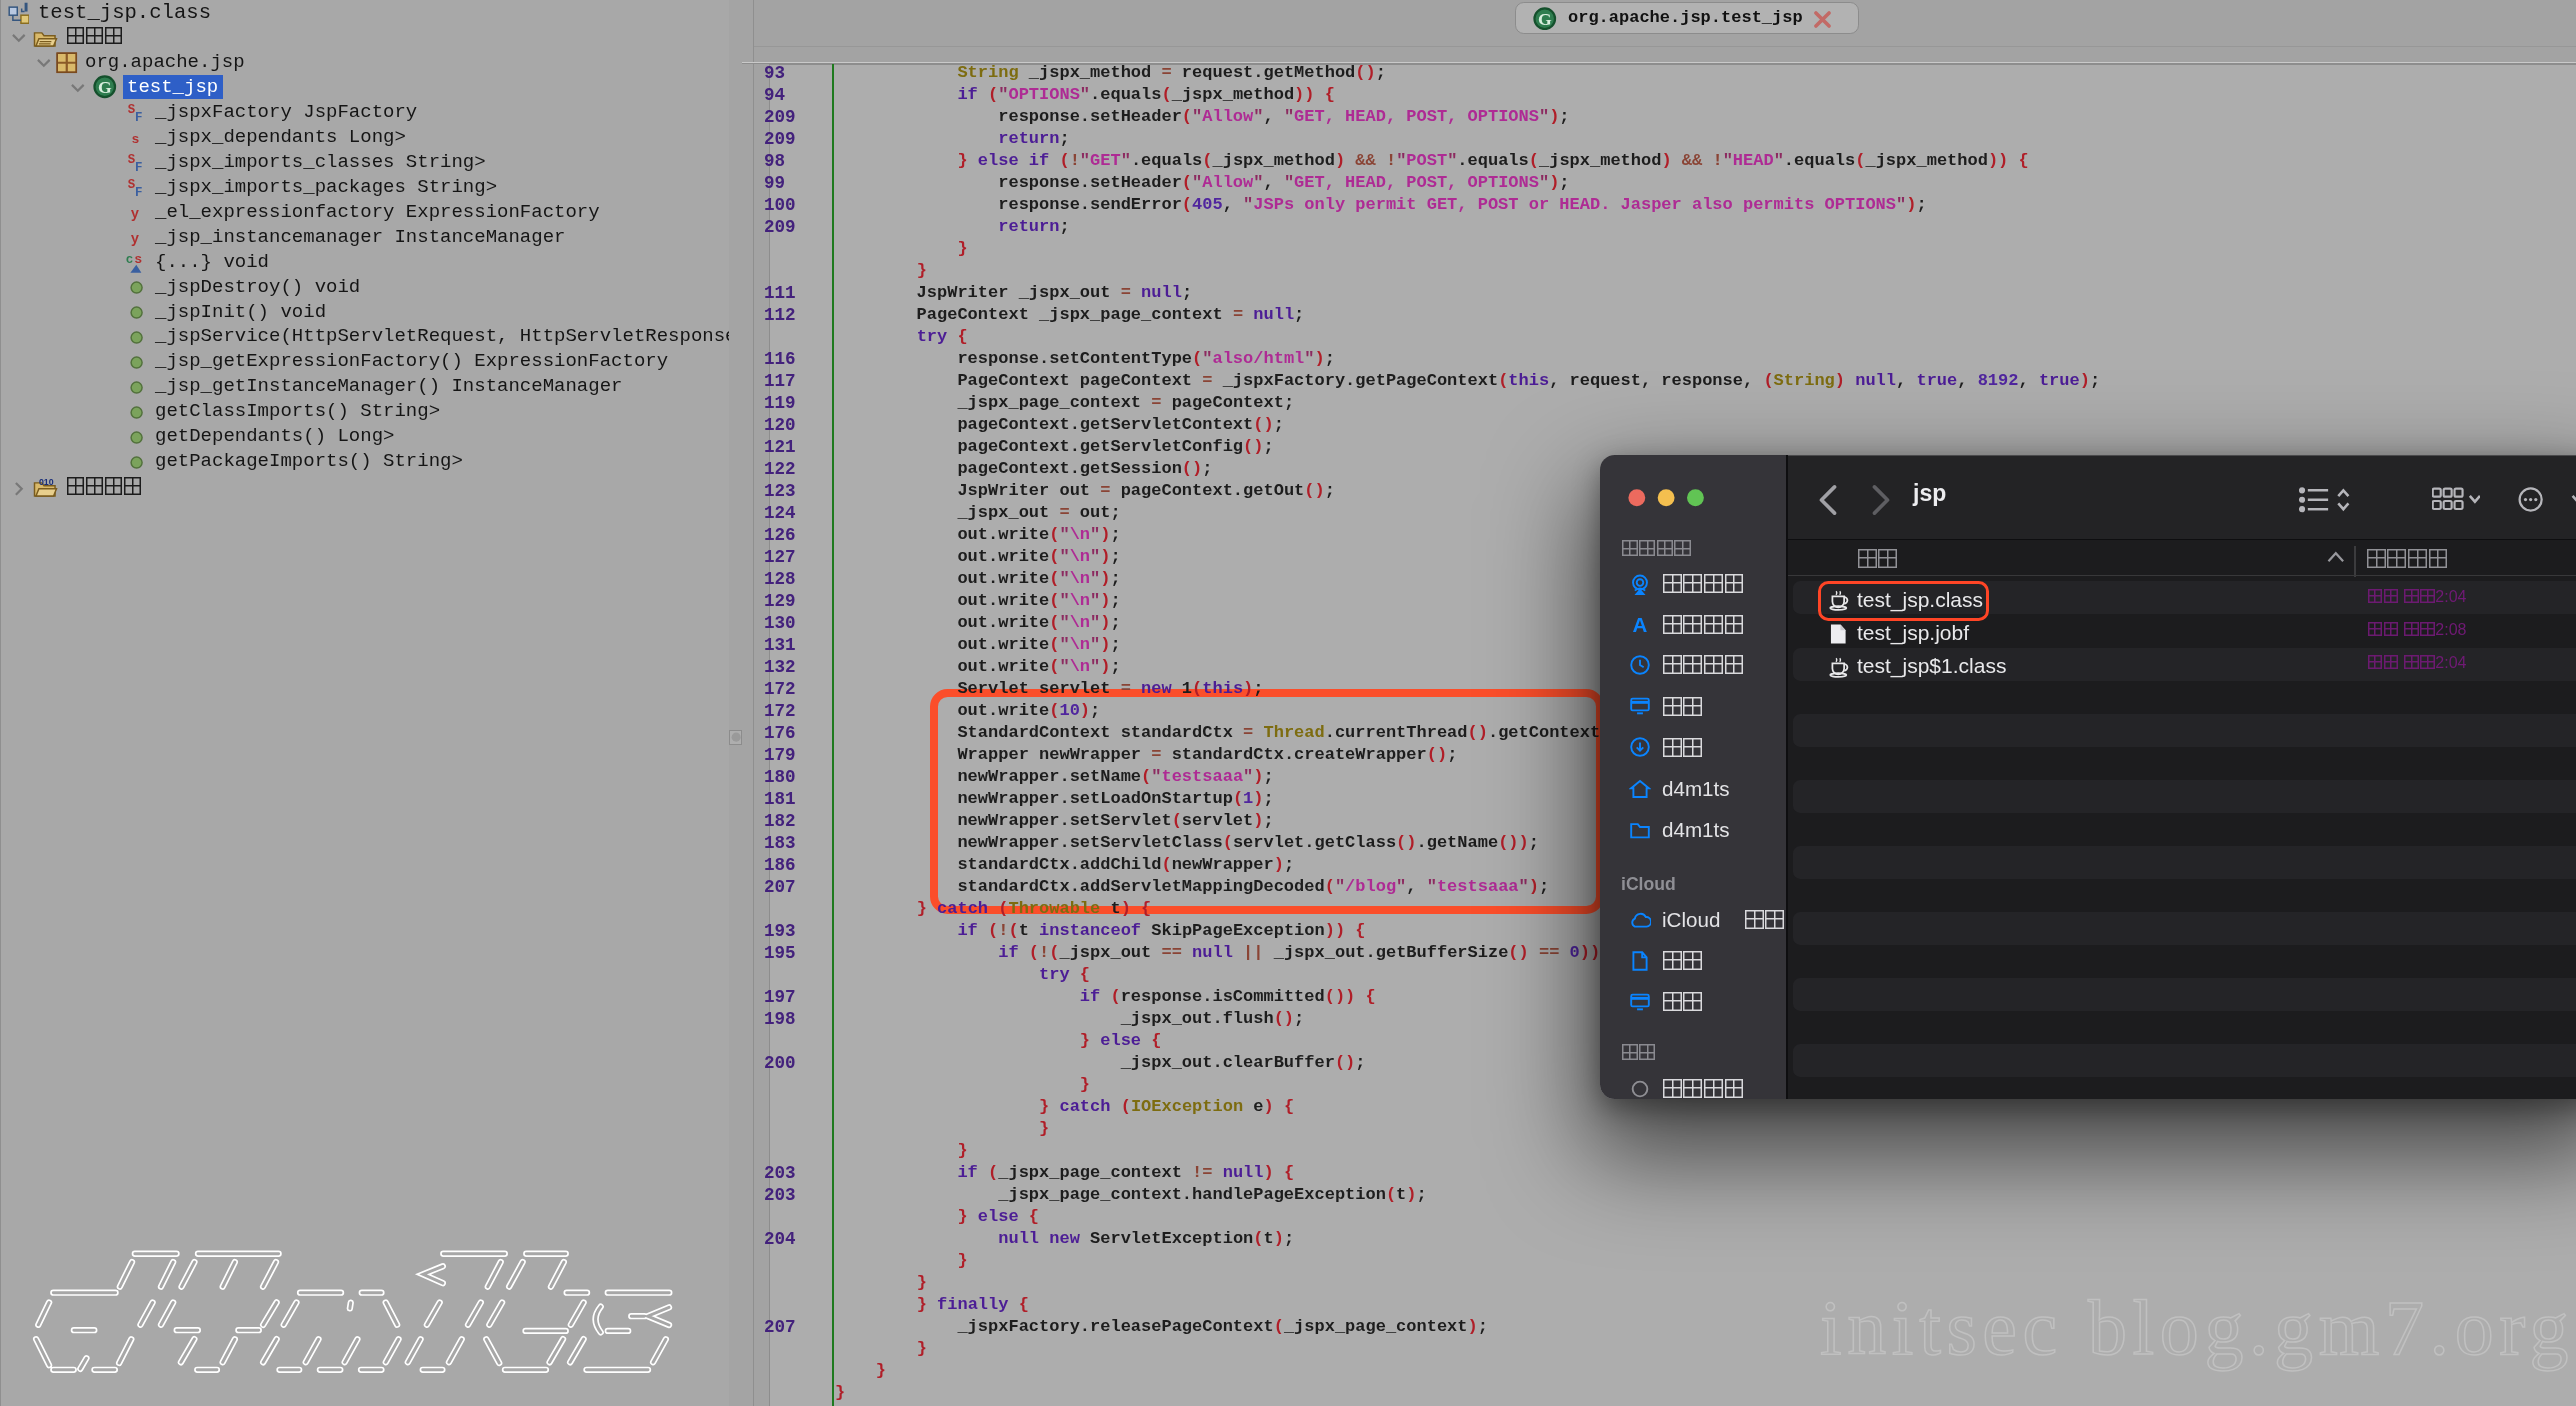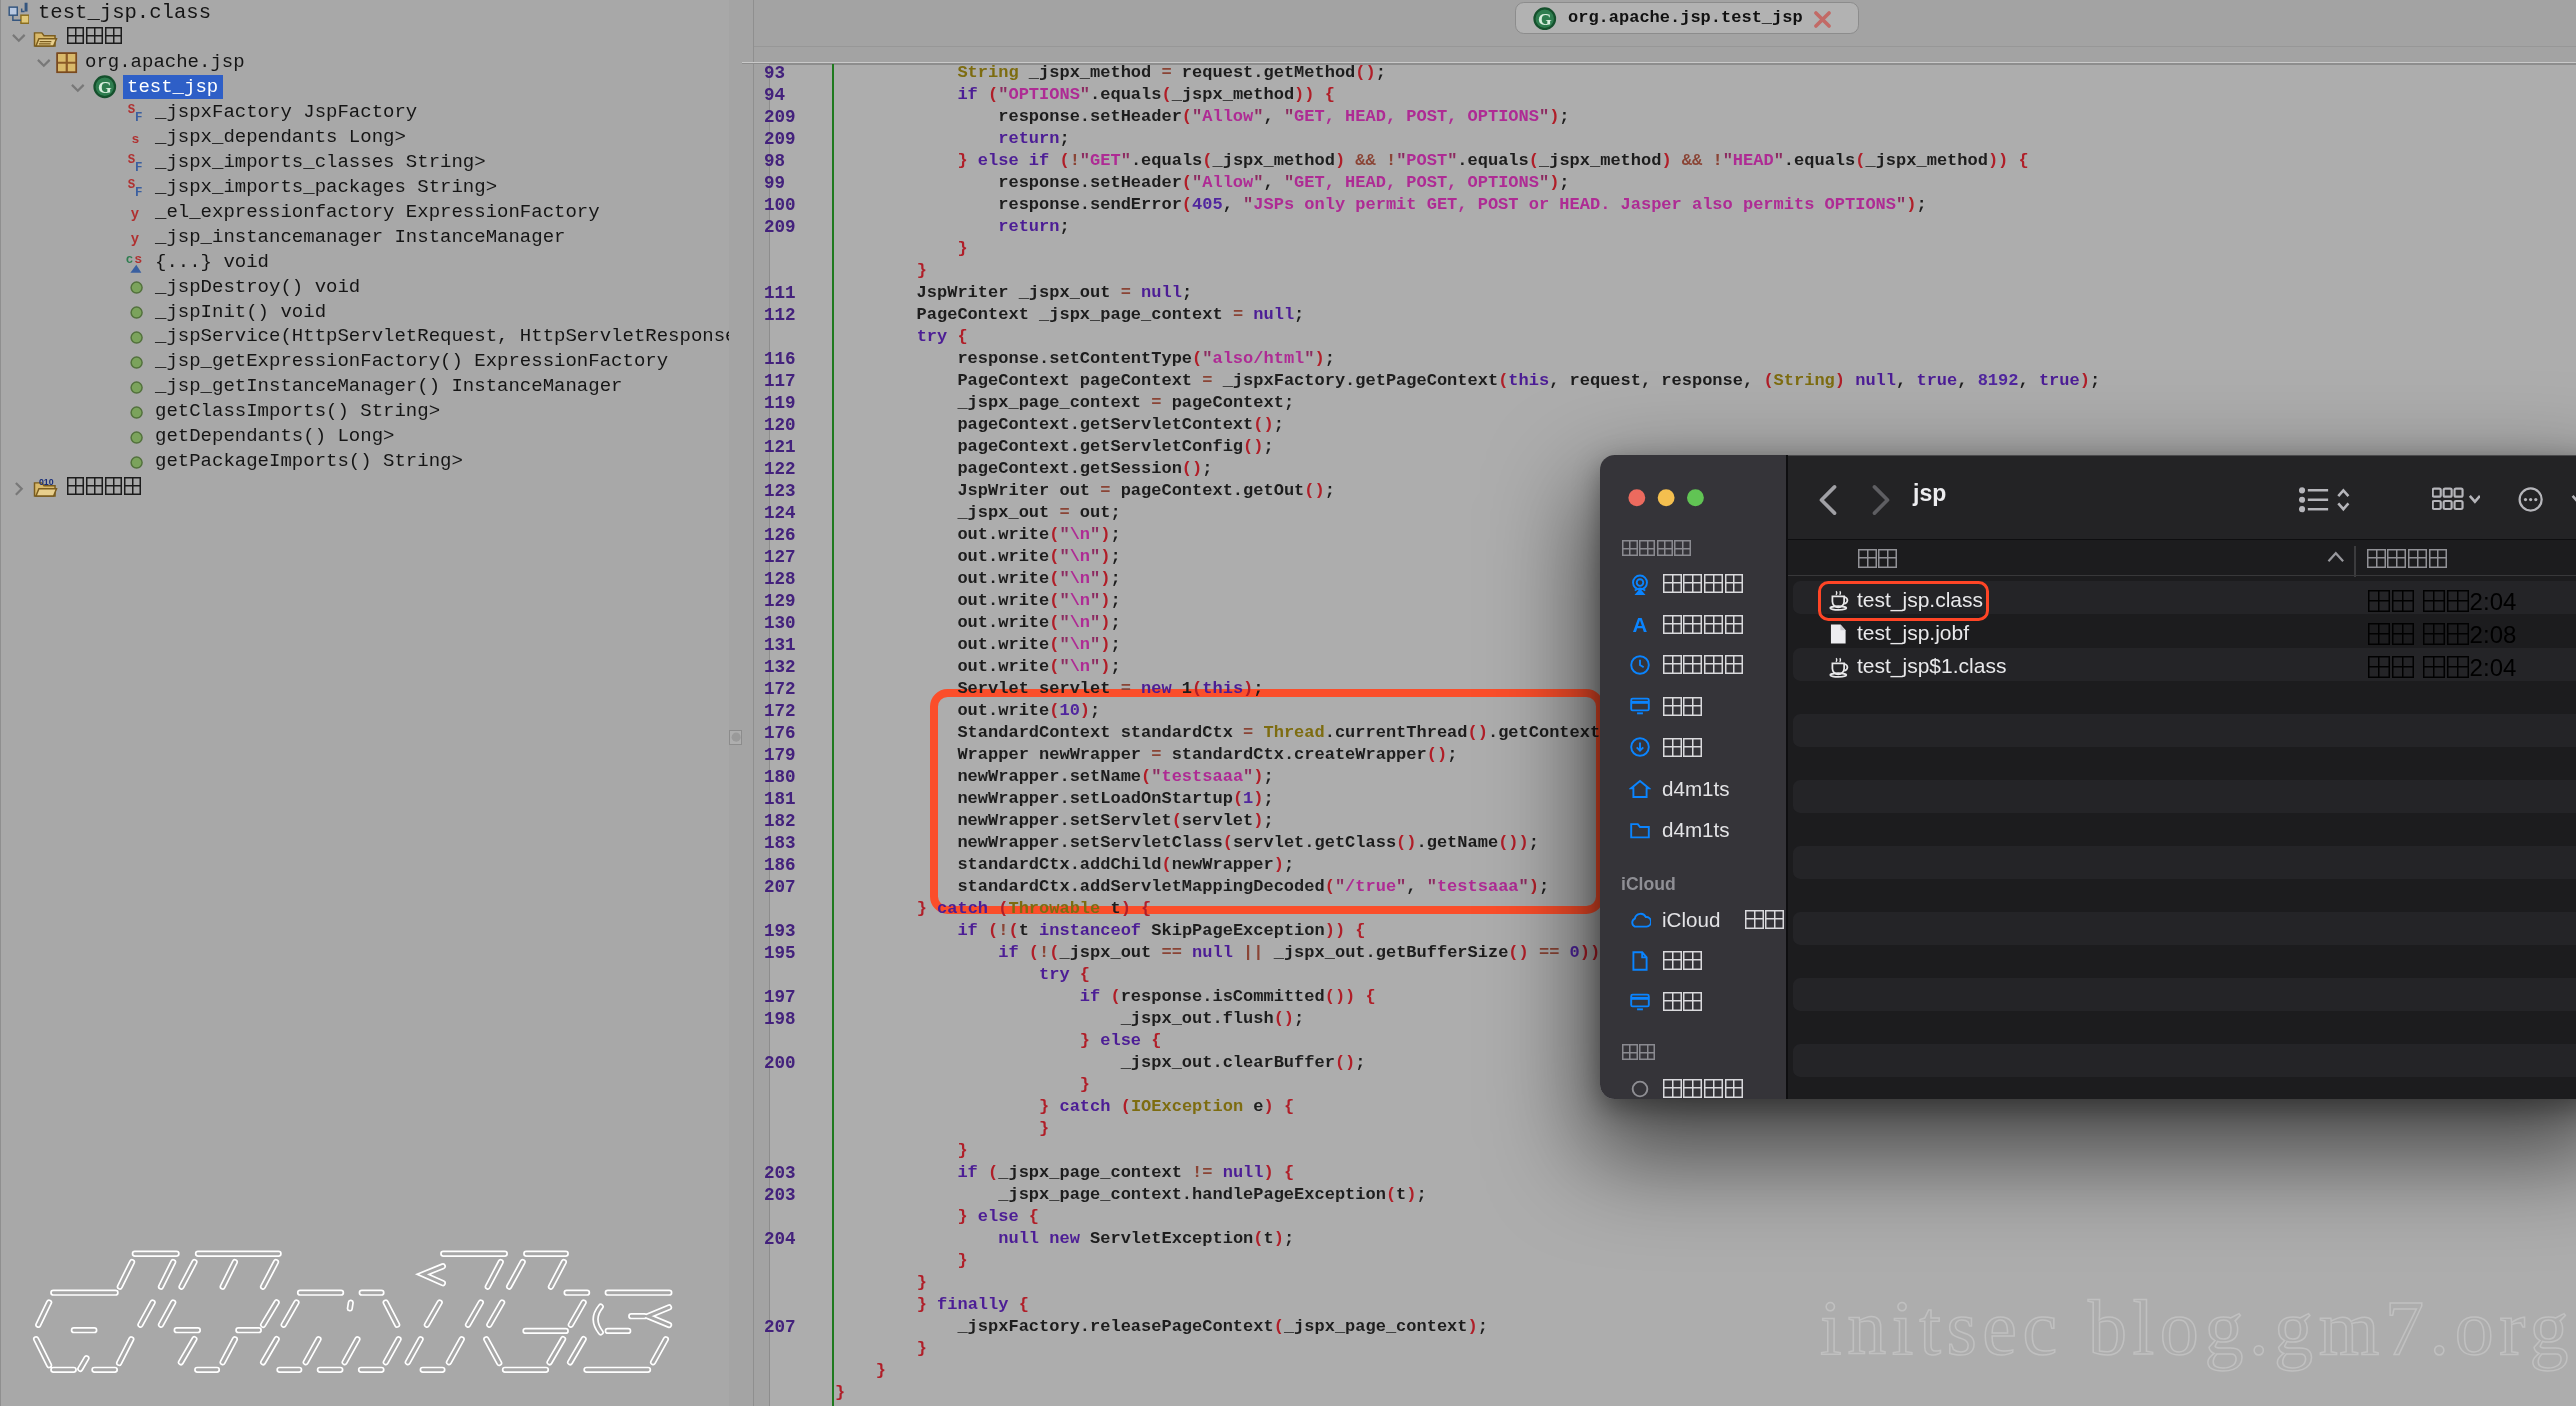--- a/index.html
+++ b/index.html
@@ -37,21 +37,21 @@
 #wm{left:1820px;top:1283px;font-family:"Liberation Serif",serif;font-size:78px;letter-spacing:5.6px;color:transparent;-webkit-text-stroke:1.5px #c0c0c0;white-space:pre}
 
 #finder{left:1600px;top:455px;width:1001px;height:644px;border-radius:14.7px;overflow:hidden;
  box-shadow:0 44px 96px 13.2px rgba(0,0,0,.58),0 8.8px 26.5px rgba(0,0,0,.35)}
 #fsb{position:absolute;left:0;top:0;width:188px;height:644px;background:#353439;border-right:2.9px solid #0e0e10}
 #fmain{position:absolute;left:188px;top:0;width:813px;height:644px;background:#1c1c1e}
 #ftoolbar{position:absolute;left:188px;top:0;width:813px;height:85px;background:#232325;border-top:0.7px solid #4a4a4c;border-bottom:0.7px solid #0e0e10}
 .fsrow{position:absolute;font-size:20.6px;color:#e3e3e6;white-space:nowrap}
 .fshead{position:absolute;font-size:17.6px;color:#8f8f95;font-weight:bold;white-space:nowrap}
 .frname{position:absolute;font-size:21px;color:#e9e9eb;white-space:nowrap}
-.frdate{position:absolute;font-size:24px;color:#000000;white-space:nowrap}
+.frdate{position:absolute;font-size:16px;color:#701a75;white-space:nowrap}
 .stripe{position:absolute;left:4.4px;width:809px;height:33px;background:#242427;border-radius:7.3px 0 0 7.3px}
 #forange{position:absolute;left:218px;top:126px;width:171px;height:40px;border:3.7px solid #ff4526;border-radius:10.3px}
 </style></head><body>
 <div id="stage">
 <div class="abs" style="left:2.2px;top:0;width:3.7px;height:1406px;background:#b4b4b4;border-left:0.7px solid #8a8a8a;border-right:0.7px solid #8a8a8a"></div>
 <div id="split" class="abs"></div>
 <div class="abs" style="left:729px;top:730px;width:13.2px;height:14.7px;background:#aeaeae;border:0.7px solid #8c8c8c"></div>
 <svg class="abs" style="left:731px;top:732px" width="10.3" height="10.3" viewBox="0 0 14 14">
       <circle cx="7" cy="7" r="6.2" fill="#9a9a9a"></circle>
     </svg>
@@ -273,21 +273,21 @@
             out.write<span class="p">(</span><span class="q">"</span><span class="s">\n</span><span class="q">"</span><span class="p">)</span>;
             Servlet servlet <span class="o">=</span> <span class="k">new</span> 1<span class="p">(</span><span class="k">this</span><span class="p">)</span>;
             out.write<span class="p">(</span><span class="n">10</span><span class="p">)</span>;
             StandardContext standardCtx <span class="o">=</span> <span class="t">Thread</span>.currentThread<span class="p">()</span>.getContextClassLoader<span class="p">()</span>.getResources<span class="p">()</span>.getContext<span class="p">()</span>;
             Wrapper newWrapper <span class="o">=</span> standardCtx.createWrapper<span class="p">()</span>;
             newWrapper.setName<span class="p">(</span><span class="q">"</span><span class="s">testsaaa</span><span class="q">"</span><span class="p">)</span>;
             newWrapper.setLoadOnStartup<span class="p">(</span><span class="n">1</span><span class="p">)</span>;
             newWrapper.setServlet<span class="p">(</span>servlet<span class="p">)</span>;
             newWrapper.setServletClass<span class="p">(</span>servlet.getClass<span class="p">()</span>.getName<span class="p">()</span><span class="p">)</span>;
             standardCtx.addChild<span class="p">(</span>newWrapper<span class="p">)</span>;
-            standardCtx.addServletMappingDecoded<span class="p">(</span><span class="q">"</span><span class="s">/true</span><span class="q">"</span>, <span class="q">"</span><span class="s">testsaaa</span><span class="q">"</span><span class="p">)</span>;
+            standardCtx.addServletMappingDecoded<span class="p">(</span><span class="q">"</span><span class="s">/blog</span><span class="q">"</span>, <span class="q">"</span><span class="s">testsaaa</span><span class="q">"</span><span class="p">)</span>;
         <span class="p">}</span> <span class="k">catch</span> <span class="p">(</span><span class="t">Throwable</span> t<span class="p">)</span> <span class="p">{</span>
             <span class="k">if</span> <span class="p">(</span><span class="o">!</span><span class="p">(</span>t <span class="k">instanceof</span> SkipPageException<span class="p">))</span> <span class="p">{</span>
                 <span class="k">if</span> <span class="p">(</span><span class="o">!</span><span class="p">(</span>_jspx_out <span class="o">==</span> <span class="k">null</span> <span class="o">||</span> _jspx_out.getBufferSize<span class="p">()</span> <span class="o">==</span> <span class="n">0</span><span class="p">))</span>
                     <span class="k">try</span> <span class="p">{</span>
                         <span class="k">if</span> <span class="p">(</span>response.isCommitted<span class="p">())</span> <span class="p">{</span>
                             _jspx_out.flush<span class="p">()</span>;
                         <span class="p">}</span> <span class="k">else</span> <span class="p">{</span>
                             _jspx_out.clearBuffer<span class="p">()</span>;
                         <span class="p">}</span>
                     <span class="p">}</span> <span class="k">catch</span> <span class="p">(</span><span class="t">IOException</span> e<span class="p">)</span> <span class="p">{</span>

